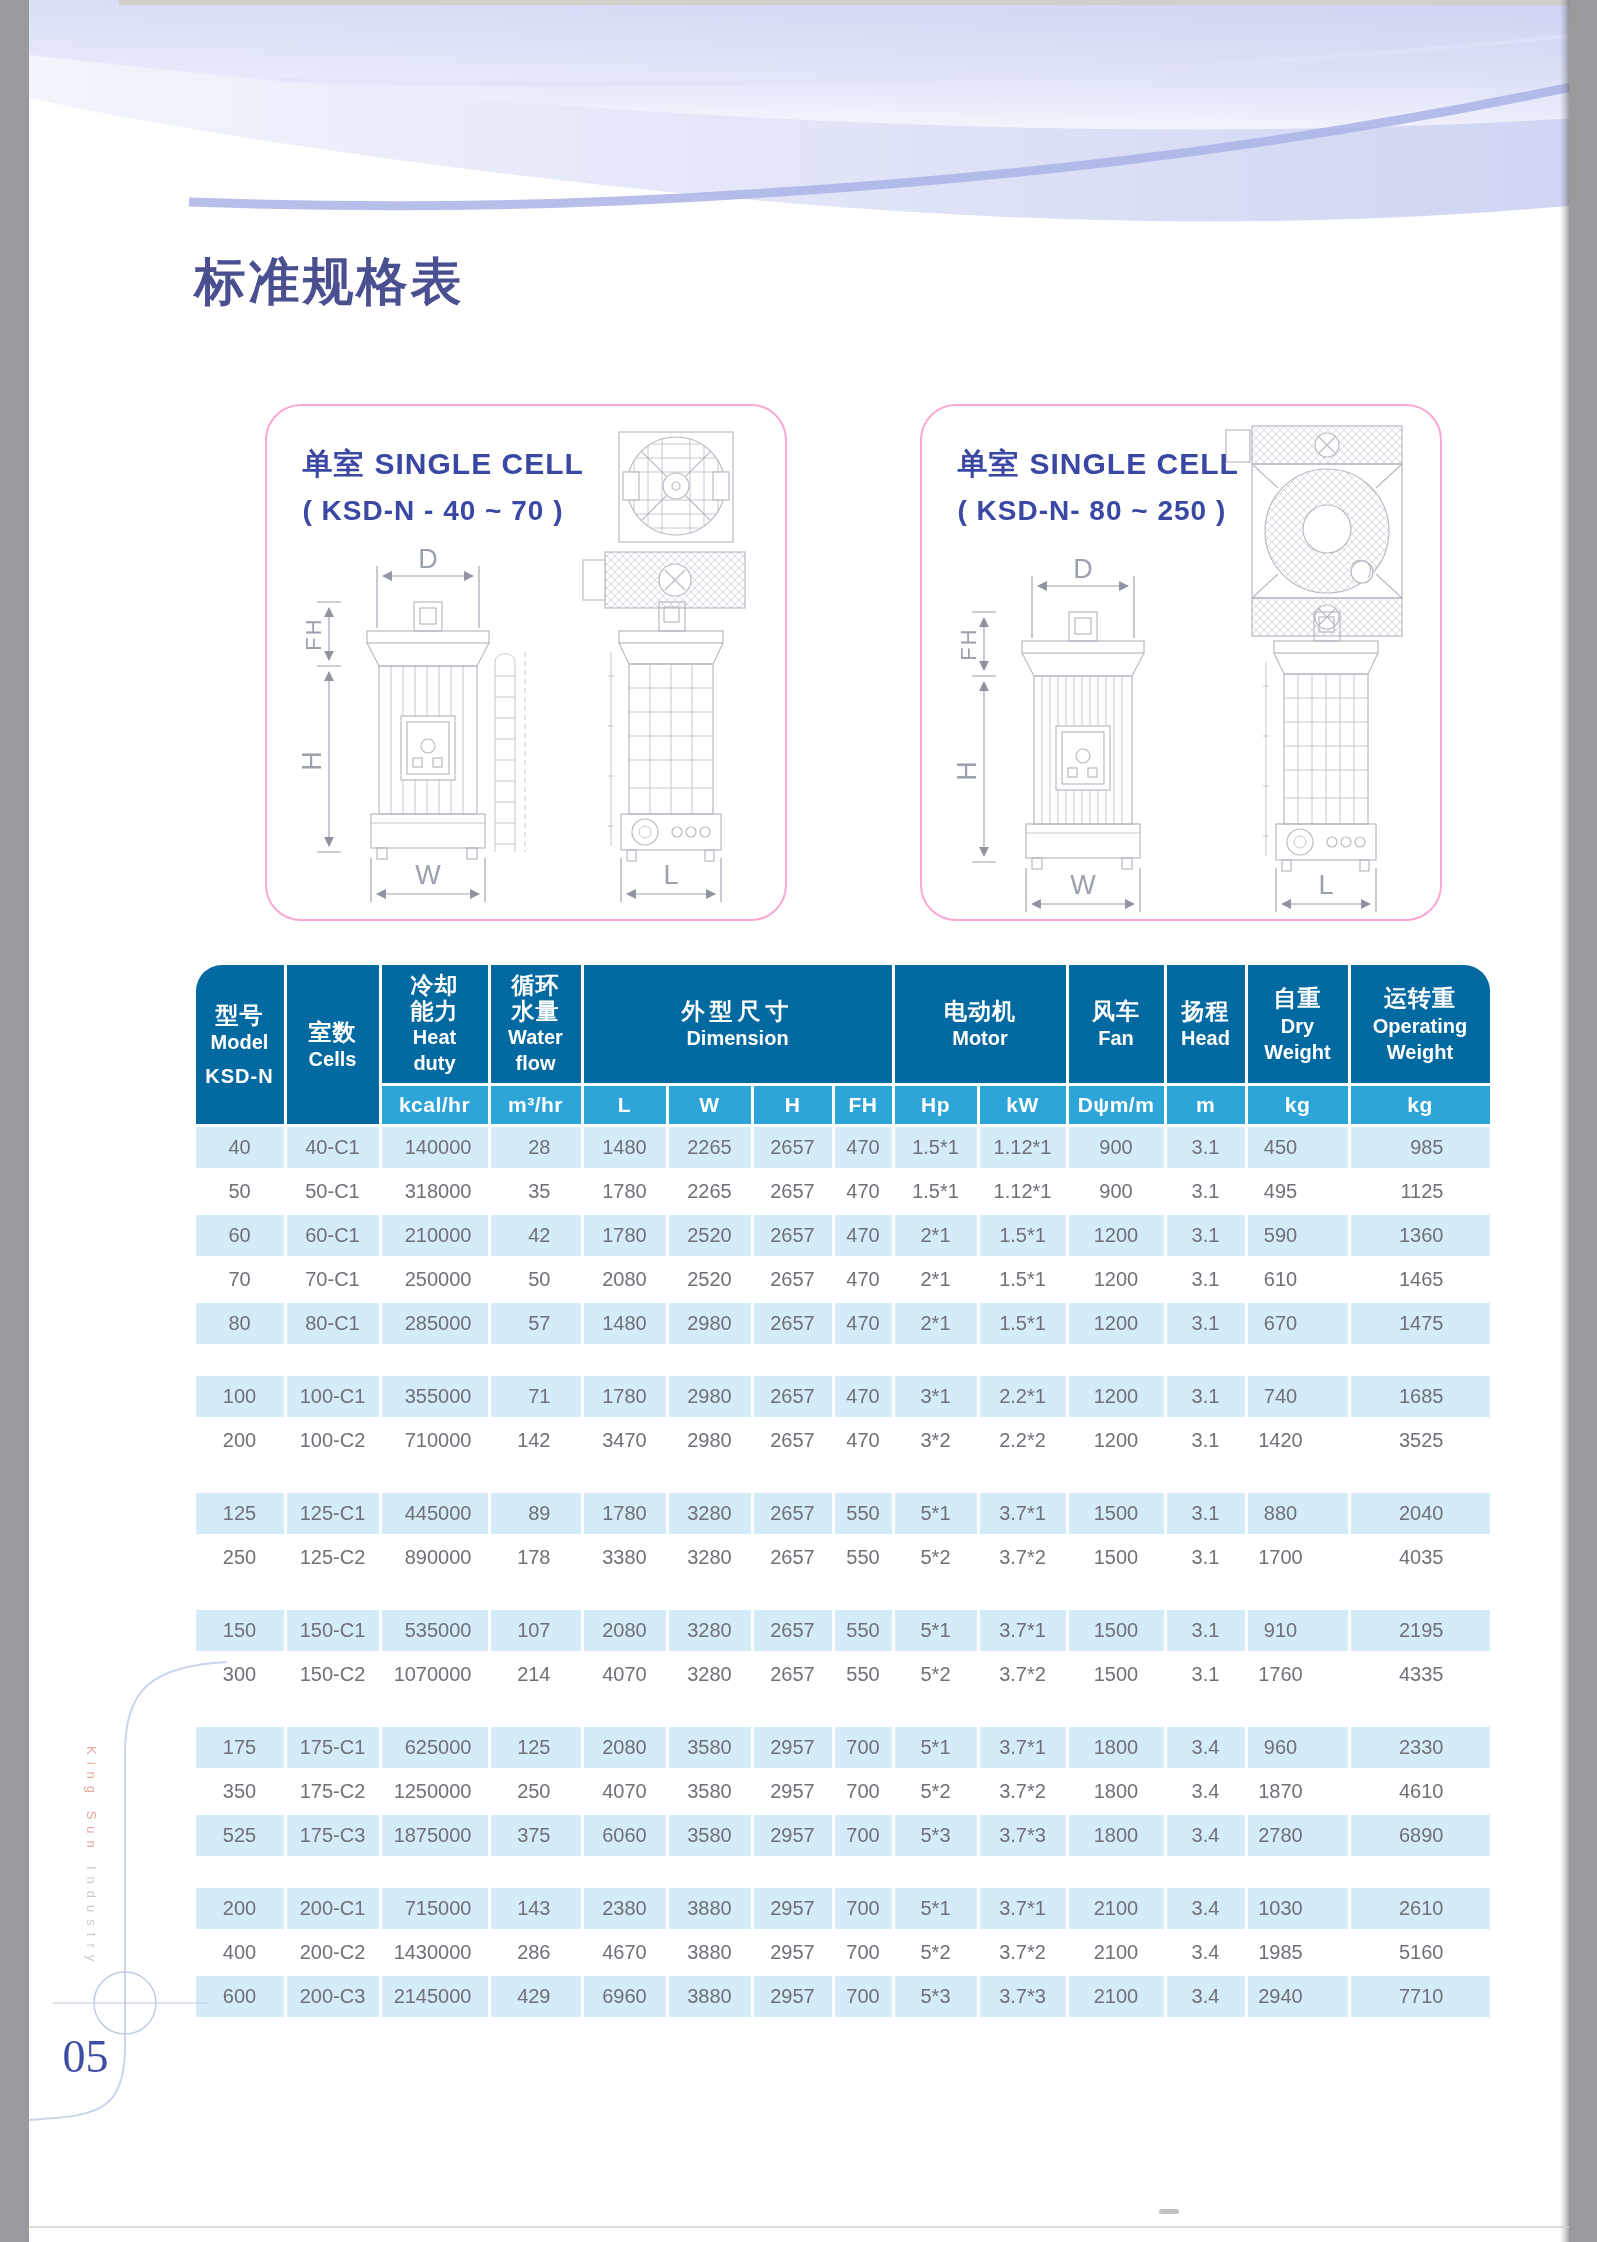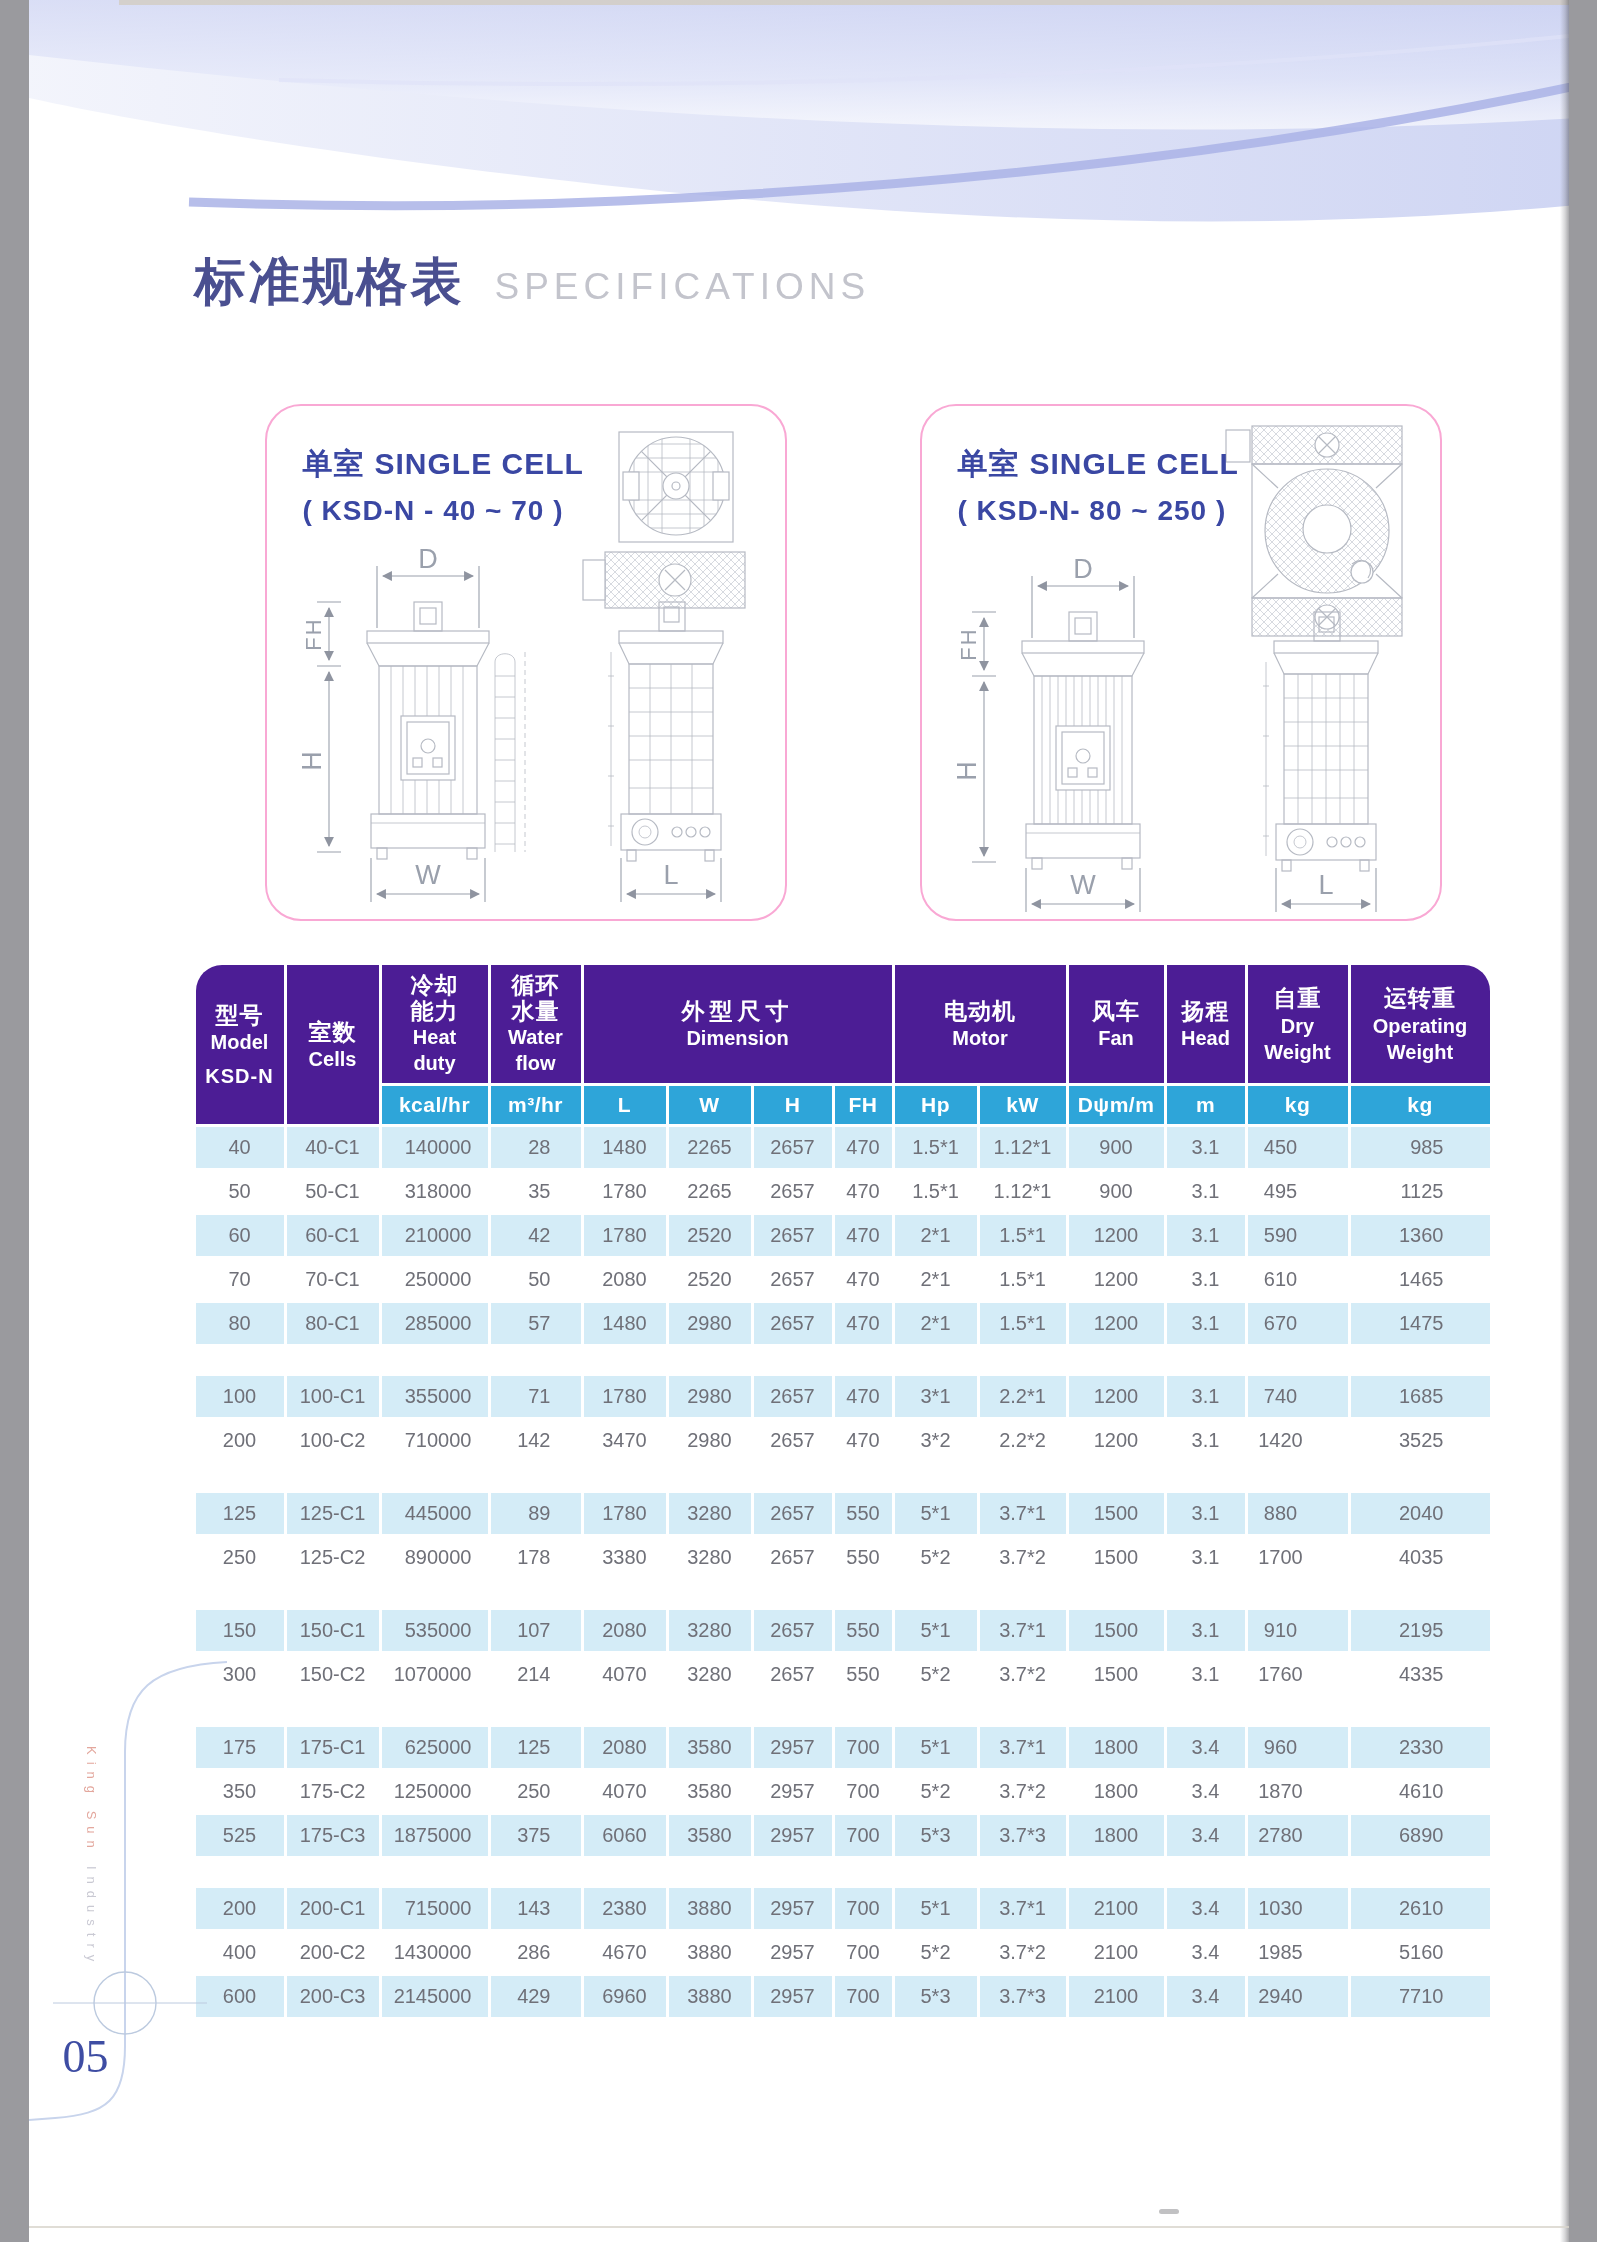--- a/index.html
+++ b/index.html
@@ -38,21 +38,21 @@
   .lnp-b{ stroke:#b6bac3; fill:url(#net2); stroke-width:1.2; }
   .thin { stroke-width:0.8; }
   .dash { stroke-dasharray:5 4; }
   .dim  { stroke:#9aa0ac; fill:none; stroke-width:1.1; }
   .dlab { fill:#9aa0ac; font-size:27px; font-family:"Liberation Sans",sans-serif; }
   .dlab.fh { font-size:22px; letter-spacing:2px; }
 
   
   .table-wrap { position:absolute; left:164px; top:962px; }
   table.spec { border-collapse:separate; border-spacing:3px; table-layout:fixed; width:1300px; }
-  .spec th { background:#4c1d95; color:#ffffff; font-weight:bold; text-align:center;
+  .spec th { background:#0369a1; color:#ffffff; font-weight:bold; text-align:center;
     vertical-align:middle; padding:0; }
   .spec tr.hr1 th { height:118px; }
   .spec tr.hr2 th { background:#2ea5d9; height:38px; font-size:21px; letter-spacing:0.5px; }
   .spec thead tr:first-child th:first-child { border-top-left-radius:26px; }
   .spec thead tr:first-child th:last-child  { border-top-right-radius:26px; }
   .spec th .zh { display:block; font-size:23px; line-height:29px; letter-spacing:1px; }
   .spec th .zh.wide { letter-spacing:5px; }
   .spec th .en { display:block; font-size:20px; line-height:25px; }
   .spec th .code { margin-top:9px; letter-spacing:1px; }
   .spec th .tight { line-height:26px; }
@@ -96,21 +96,20 @@
     </defs>
     <path d="M0,0 H1597 V200 C1180,245 780,212 430,168 C260,146 110,122 0,98 Z" fill="url(#gbh)" opacity="0.8"></path>
     <path d="M0,0 H1597 V115 C1080,150 560,118 0,55 Z" fill="url(#gbv)" opacity="0.65"></path>
     <path d="M1597,75 C1260,150 930,186 590,201 C450,207 300,207 160,202" stroke="#aab3e6" stroke-width="9" fill="none" opacity="0.85"></path>
     <path d="M1597,30 C1150,78 700,92 250,80" stroke="#dfe3f8" stroke-width="4" fill="none" opacity="0.7"></path>
   </svg>
   <div class="top-strip"></div>
 
   <div class="title">
     <span class="t-zh">标准规格表</span>
-    <span class="t-en">SPECIFICATIONS</span>
   </div>
 
   <div class="cell-box" id="box1">
     <div class="box-title">
       <div class="bt-line1">
         <span class="zh">单室</span><span>SINGLE CELL</span>
       </div>
       <div class="bt-line2">( KSD-N - 40 ~ 70 )</div>
     </div>
     <svg class="diagram" width="514" height="509" viewBox="0 0 514 509">

